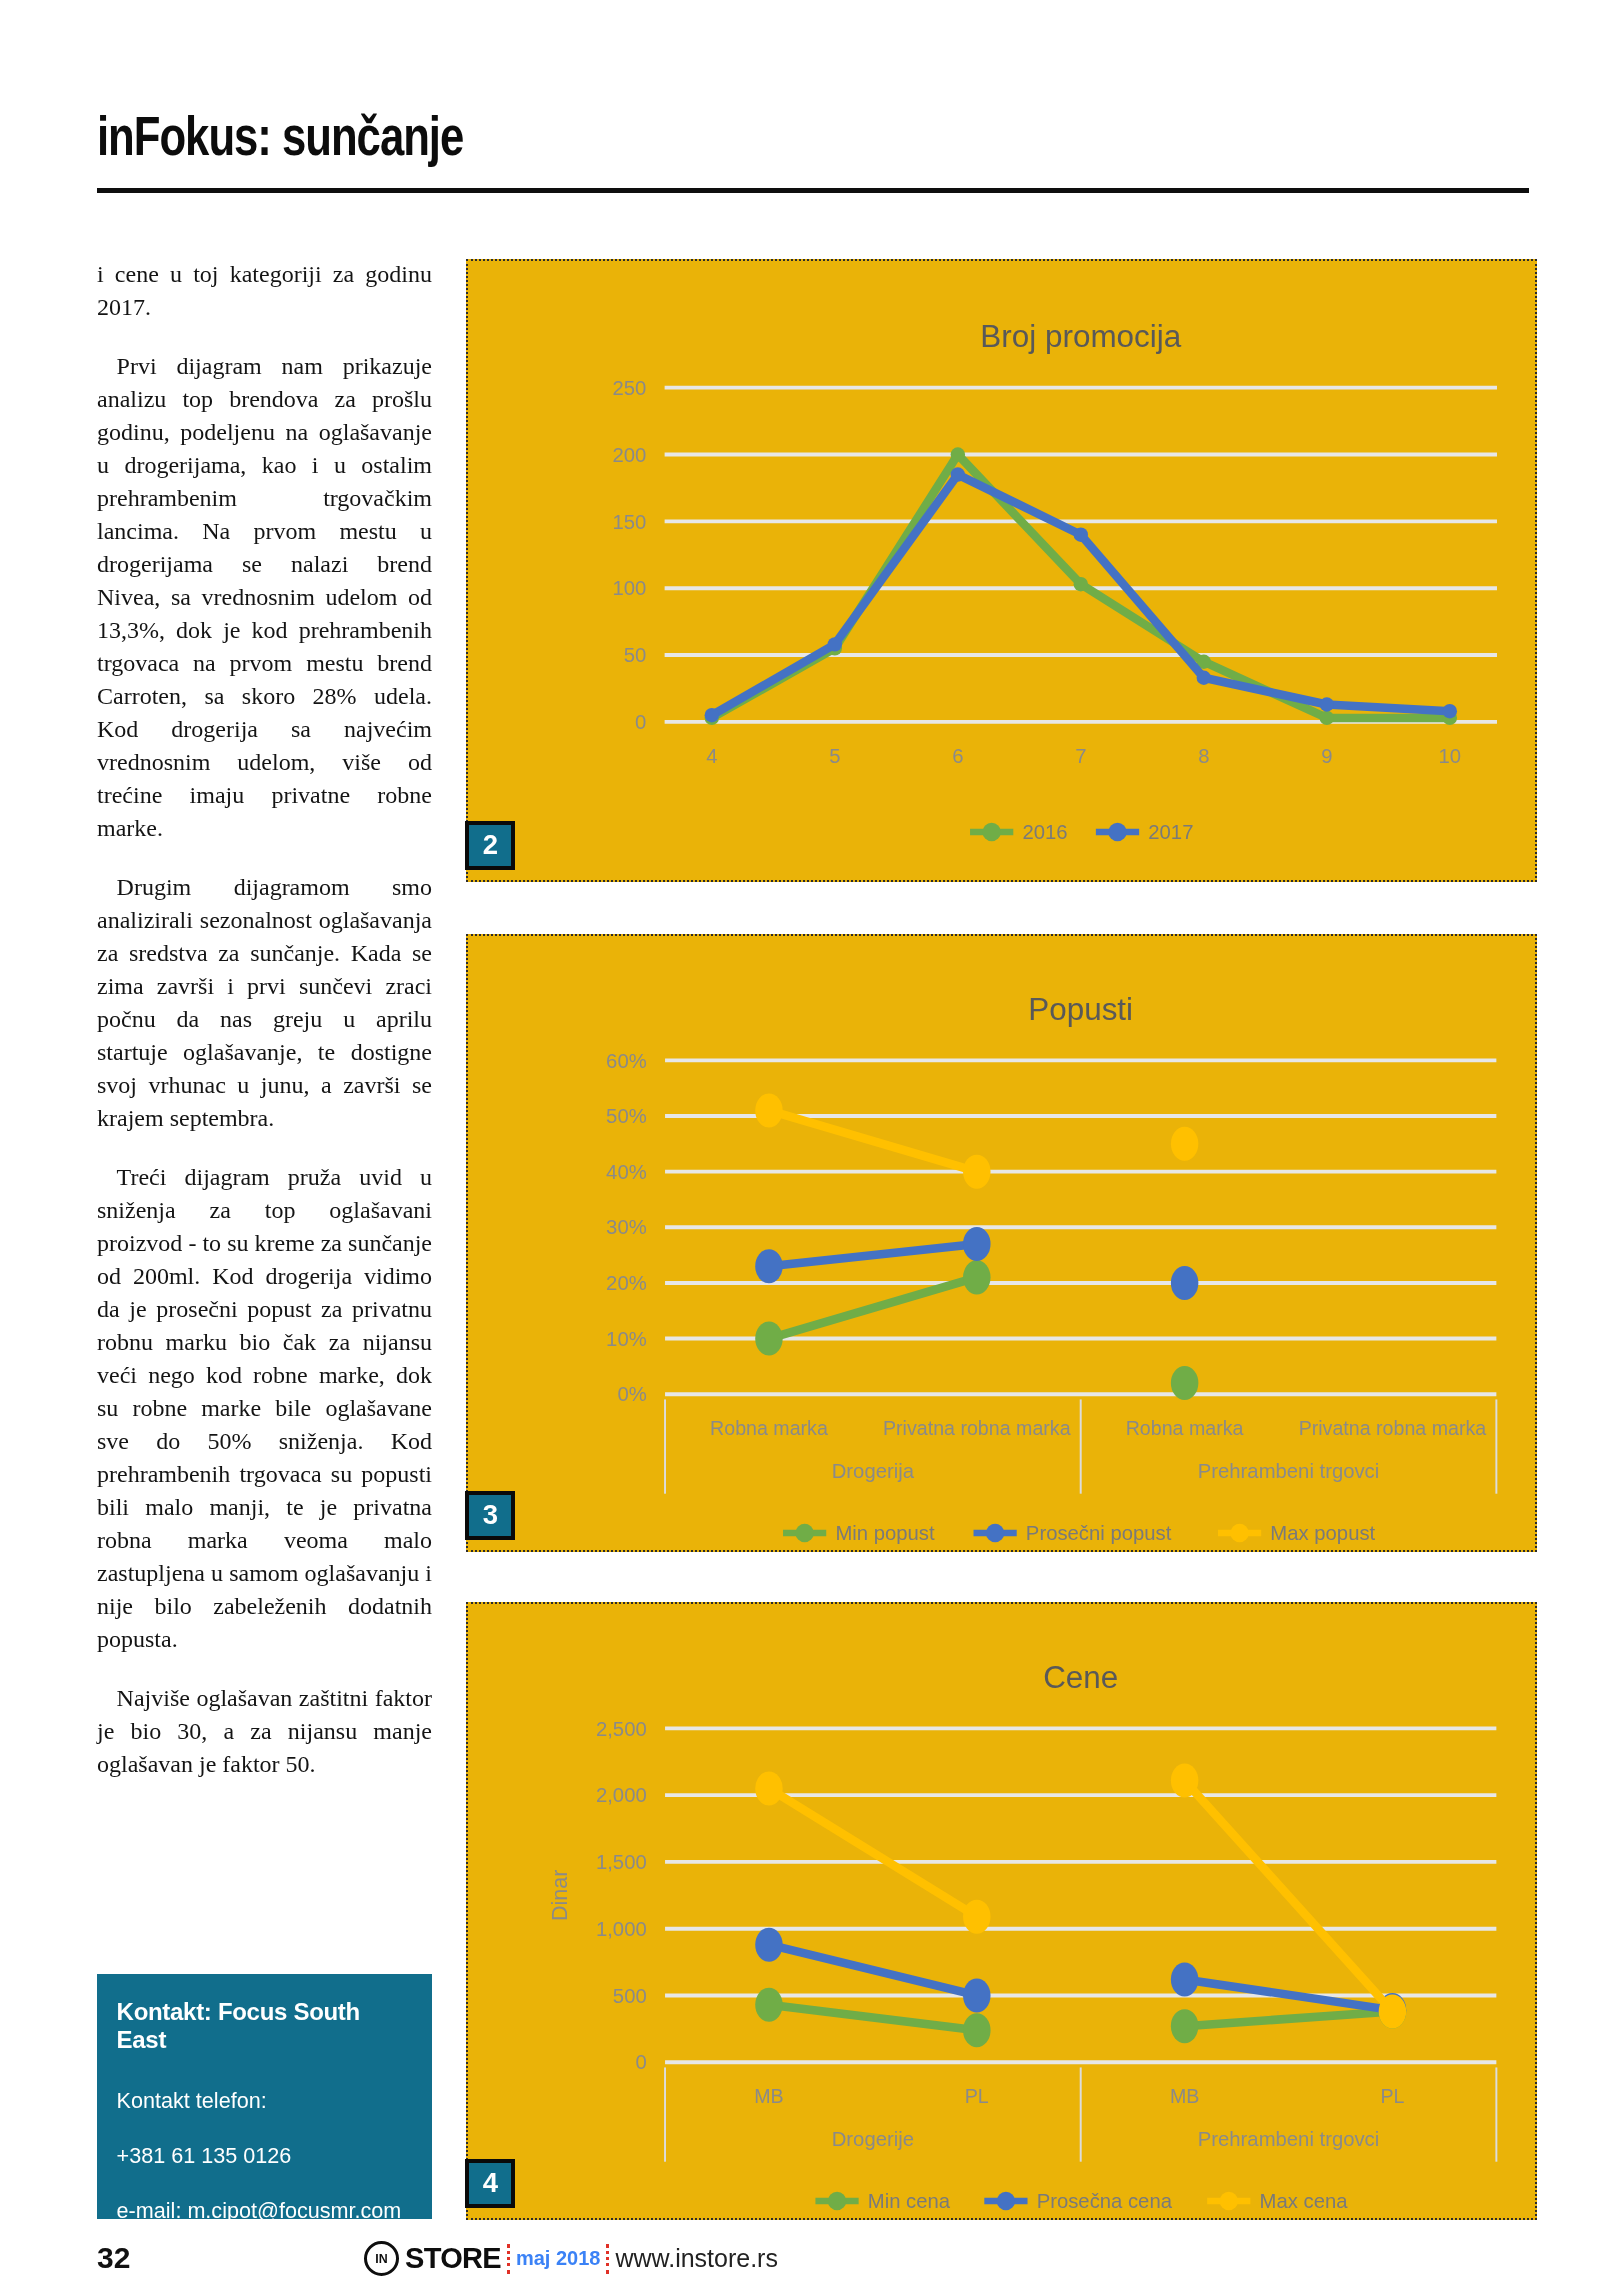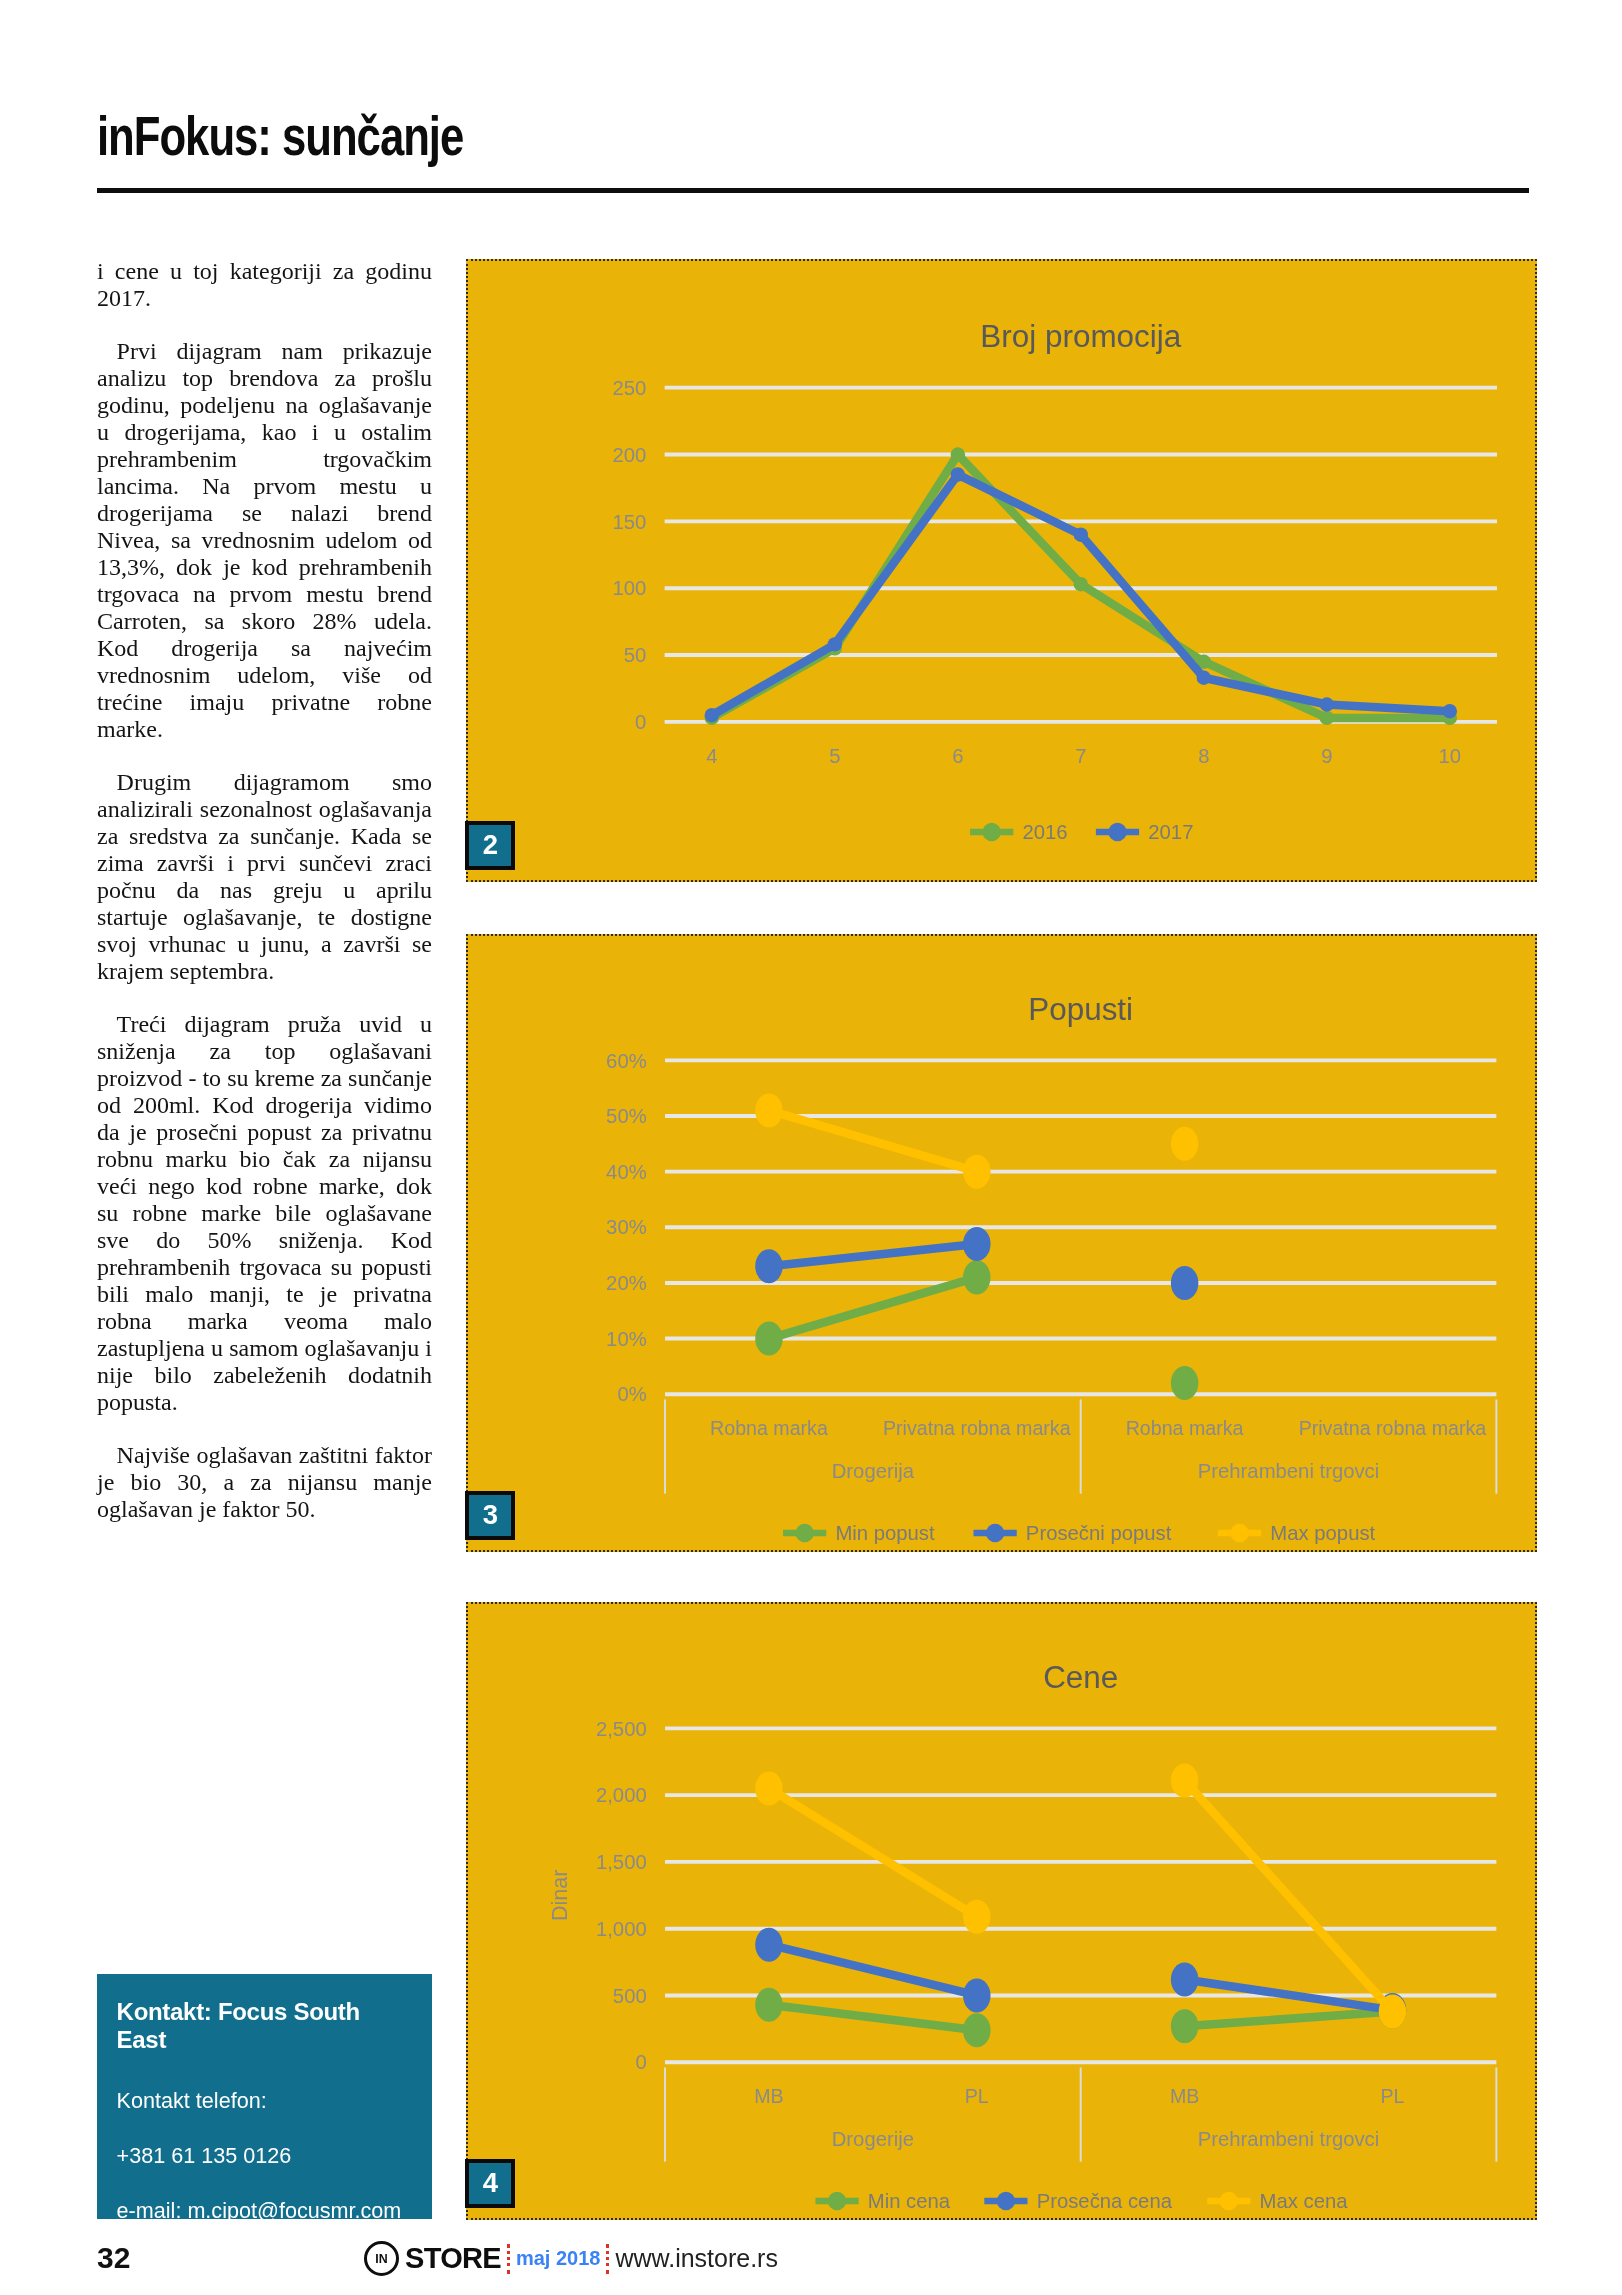--- a/index.html
+++ b/index.html
@@ -6,21 +6,21 @@
   body{width:1623px;height:2295px;position:relative;font-family:"Liberation Sans",sans-serif;}
 
   
   .page-title{position:absolute;left:97px;top:103px;font-family:"Liberation Sans",sans-serif;
     font-weight:bold;font-size:56px;color:#0c0c0c;letter-spacing:-1.3px;
     transform:scaleX(0.78);transform-origin:left center;white-space:nowrap;}
   .title-rule{position:absolute;left:97px;width:1432px;top:188px;height:5.2px;background:#0e0e0e;}
 
   
   .article{position:absolute;left:97px;top:258px;width:335px;
-    font-family:"Liberation Serif",serif;font-size:24px;line-height:27px;color:#141414;
+    font-family:"Liberation Serif",serif;font-size:24px;line-height:33px;color:#141414;
     text-align:justify;}
   .article p{margin:0 0 26px 0;}
   .article p.indent{text-indent:19.6px;}
   .article b{font-weight:normal;}
 
   
   .chart-panel{position:absolute;left:466px;width:1071px;border:2.6px dotted #2b2b2b;background:#eab308;box-sizing:border-box;}
   .panel-2{top:259px;height:623px;}
   .panel-3{top:934px;height:618px;}
   .panel-4{top:1602px;height:618px;}

